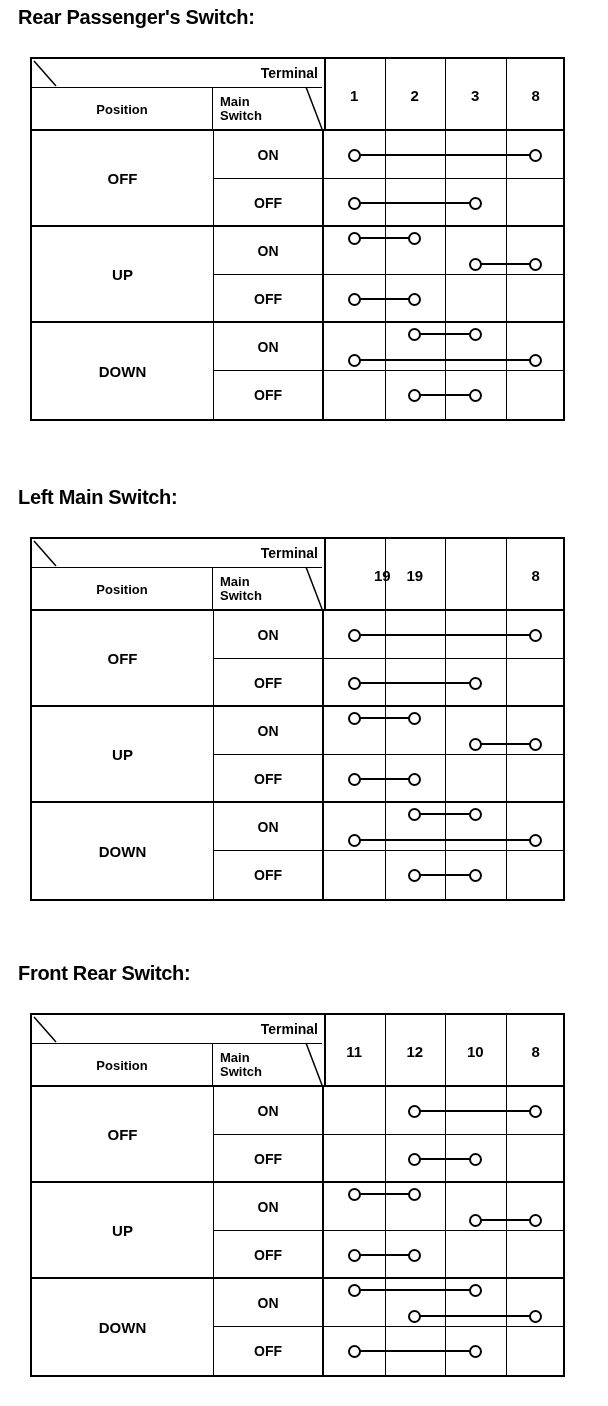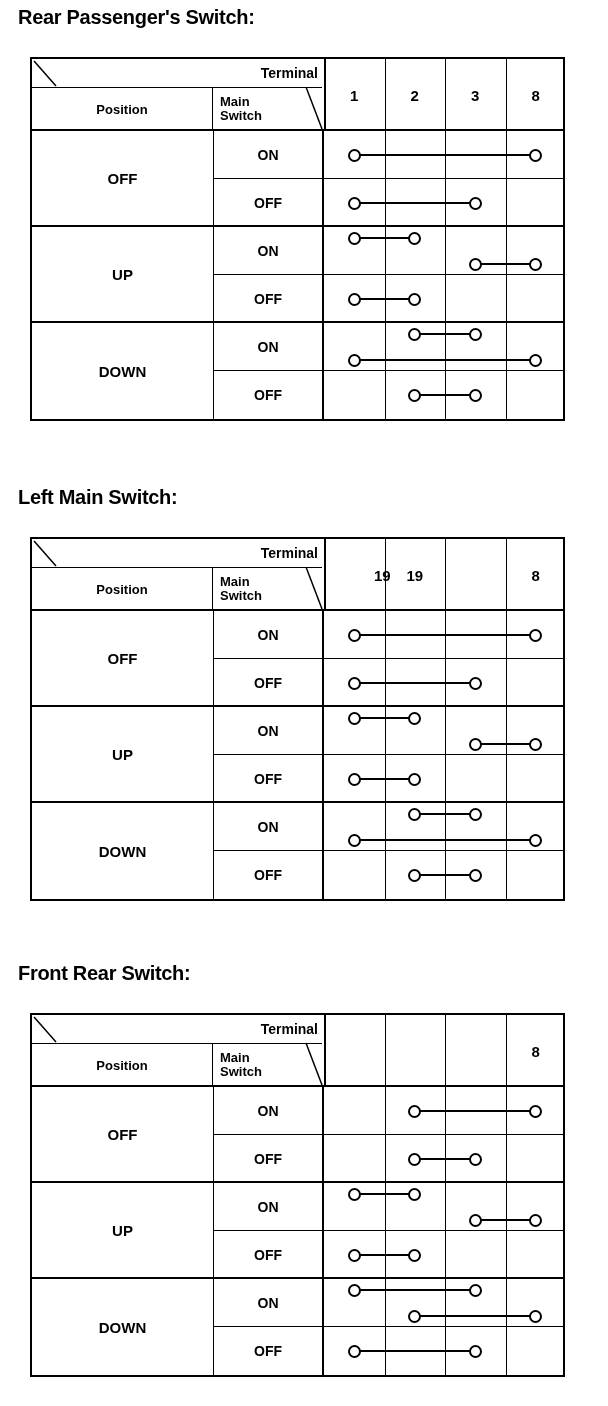--- a/index.html
+++ b/index.html
@@ -350,21 +350,24 @@
         <div class="hdr-main">
           <span>Main</span>
           <span>Switch</span>
         </div>
         <svg class="hdr-diag" width="292" height="72" style="left: 0px; top: 0px;">
           <line x1="2" y1="2" x2="24" y2="27" stroke="#000" stroke-width="1.5"></line>
           <line x1="274" y1="28" x2="290" y2="70" stroke="#000" stroke-width="1.5"></line>
         </svg>
         <div class="vline" style="left: 180px; top: 28px;"></div>
         <div class="vline thick" style="left: 292px;"></div>
+        <div class="term-num" style="left: 292px; width: 60.5px;">11</div>
+        <div class="term-num" style="left: 352.5px; width: 60.5px;">12</div>
         <div class="vline" style="left: 352.5px;"></div>
+        <div class="term-num" style="left: 413px; width: 60.5px;">10</div>
         <div class="vline" style="left: 413px;"></div>
         <div class="term-num" style="left: 473.5px; width: 60.5px;">8</div>
         <div class="vline" style="left: 473.5px;"></div>
       </div>
       <div class="rows">
         <div class="grp">
           <div class="poscell">OFF</div>
           <div class="states">
             <div class="strow top">
               <div class="stlabel">ON</div>

